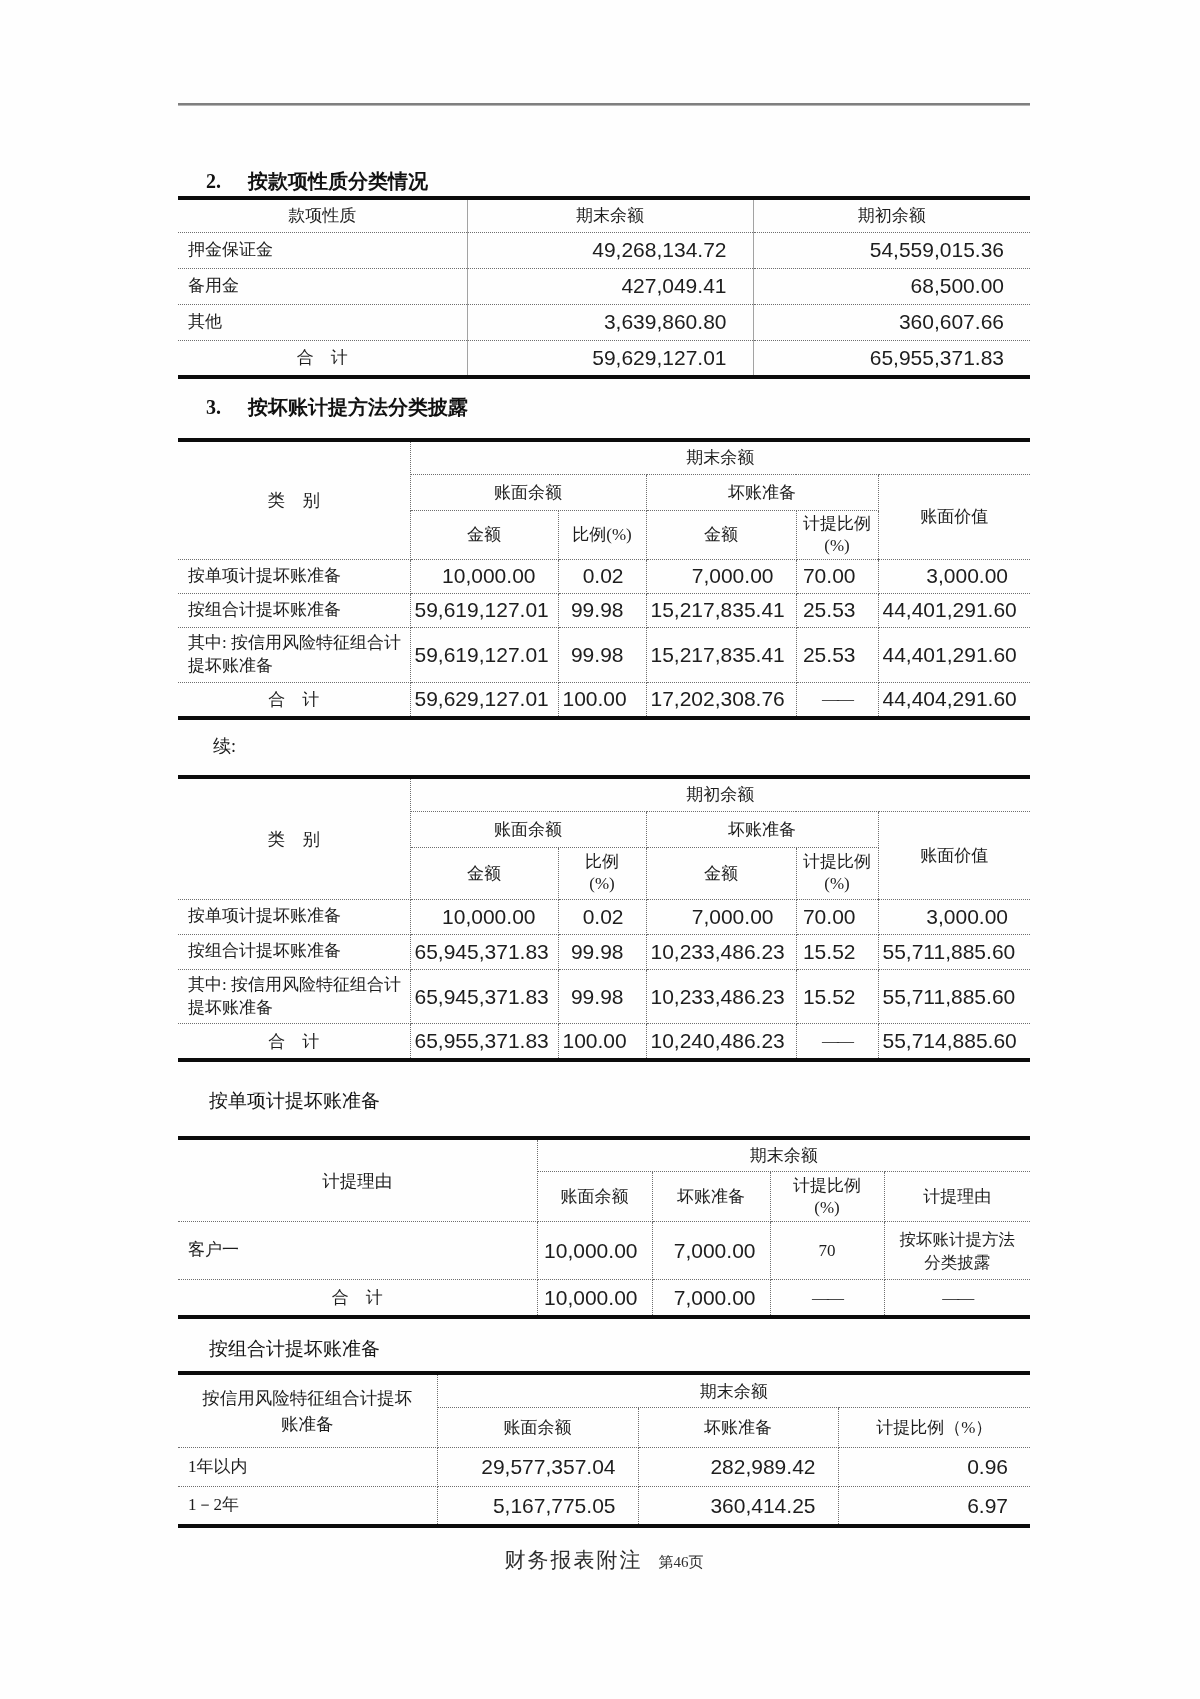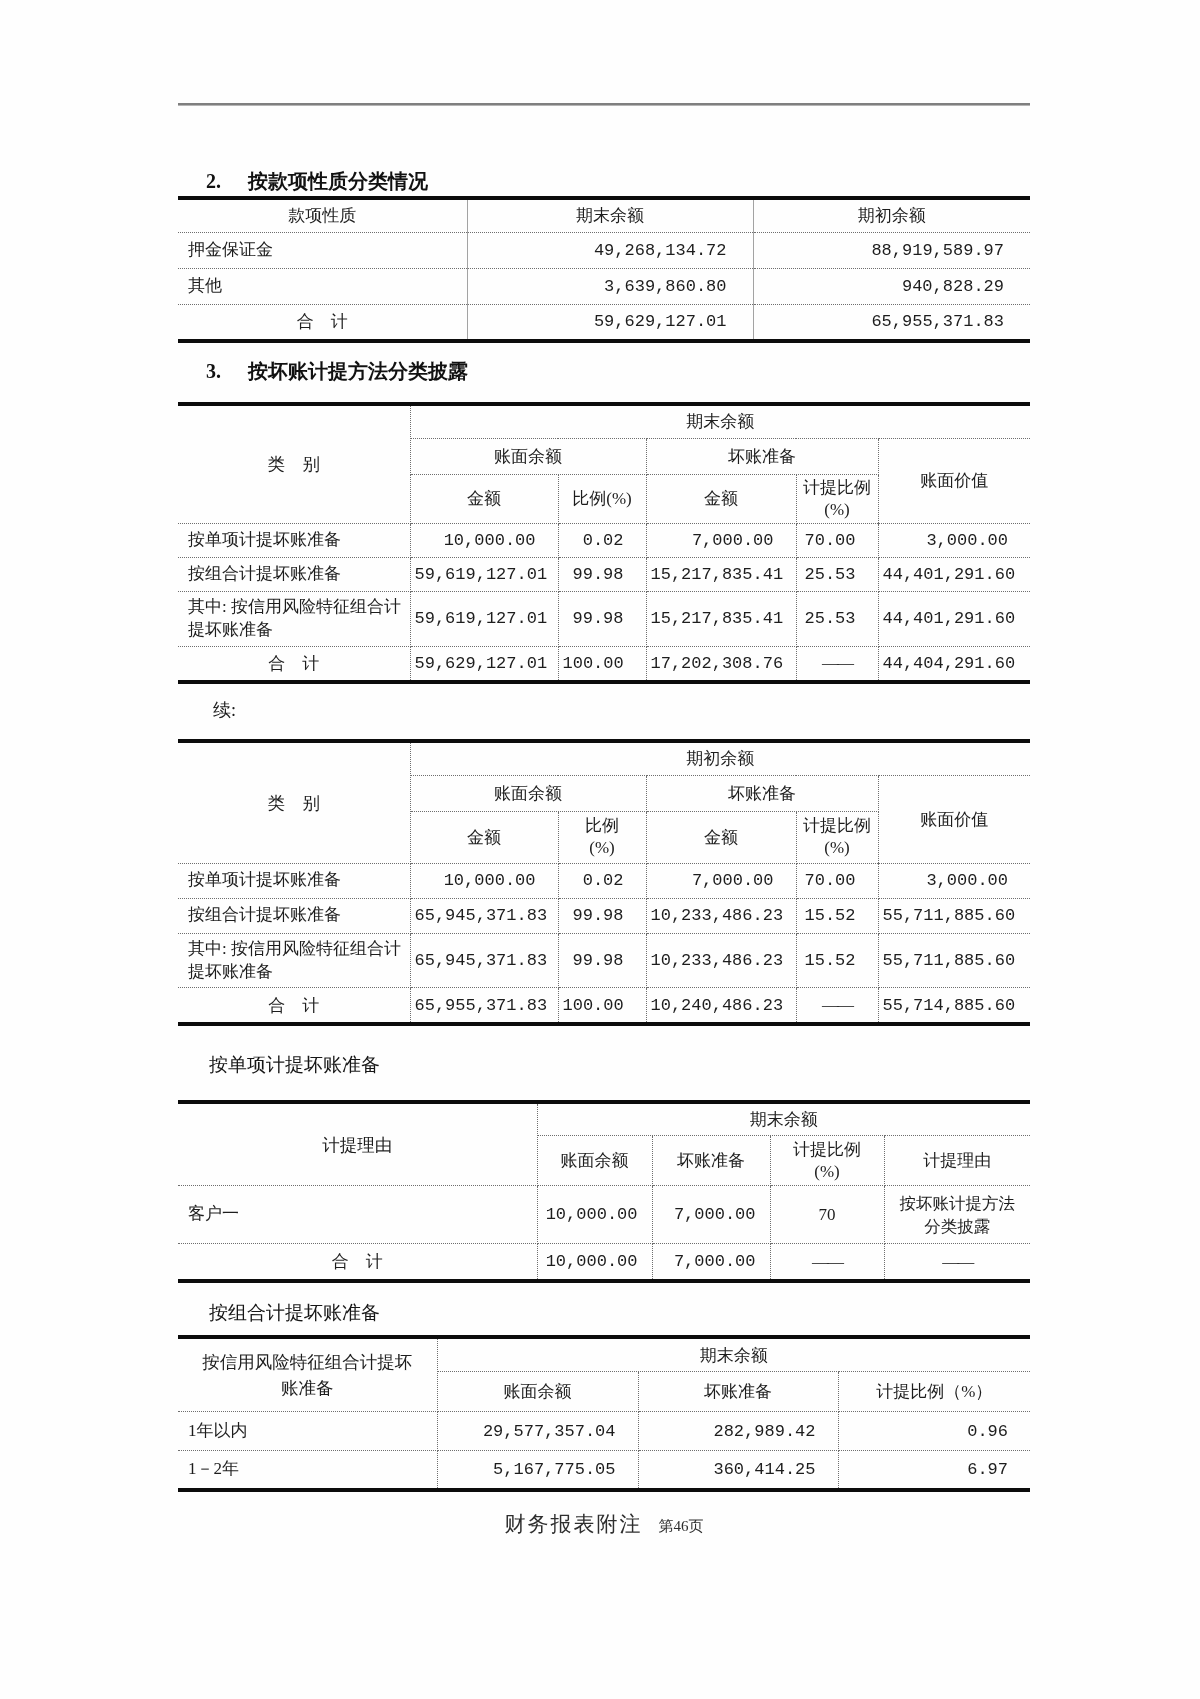--- a/index.html
+++ b/index.html
@@ -67,22 +67,22 @@
   .fin th { text-align: center; }
   table.t1 th, table.t1 td { border-right: 1px solid #a3a3a3; }
   table.t1 th { border-bottom: 1px dotted #6e6e6e; }
   .noR { border-right: none !important; }
   .lastrow td { border-bottom: none !important; }
 
   td.lbl { text-align: left; padding: 4px 6px 4px 10px; line-height: 1.35; }
   td.num {
     text-align: right;
     padding: 4px 22px 4px 4px;
-    font-family: Liberation Mono, monospace;
-    font-size: 17px;
+    font-family: Liberation Sans, sans-serif;
+    font-size: 21px;
   }
   table.t1 td.num { padding-right: 26px; }
   td.ctr { text-align: center; }
   td.dash { text-align: center; letter-spacing: -2px; color: #2a2a2a; }
 
   .two-line span { display: block; line-height: 1.3; text-align: center; }
   th.cat { font-size: 17.5px; }
   th.wrapcat { padding: 2px 24px; line-height: 1.5; }
   td.reason { text-align: center; padding: 2px 14px; line-height: 1.4; font-size: 16.5px; }
 
@@ -124,26 +124,31 @@
         </colgroup>
       <tbody>
           <tr style="height:34px">
         <th>款项性质</th>
         <th>期末余额</th>
         <th class="noR">期初余额</th>
       </tr>
       <tr style="height:36px">
         <td class="lbl">押金保证金</td>
         <td class="num">49,268,134.72</td>
-        <td class="num noR">88,919,589.97</td>
+        <td class="num noR">54,559,015.36</td>
+      </tr>
+      <tr style="height:36px">
+        <td class="lbl">备用金</td>
+        <td class="num">427,049.41</td>
+        <td class="num noR">68,500.00</td>
       </tr>
       <tr style="height:36px">
         <td class="lbl">其他</td>
         <td class="num">3,639,860.80</td>
-        <td class="num noR">940,828.29</td>
+        <td class="num noR">360,607.66</td>
       </tr>
       <tr style="height:37px" class="lastrow">
         <td class="ctr">合　计</td>
         <td class="num">59,629,127.01</td>
         <td class="num noR">65,955,371.83</td>
       </tr>
     </tbody>
       </table>
 
     <div class="sec-heading second">

